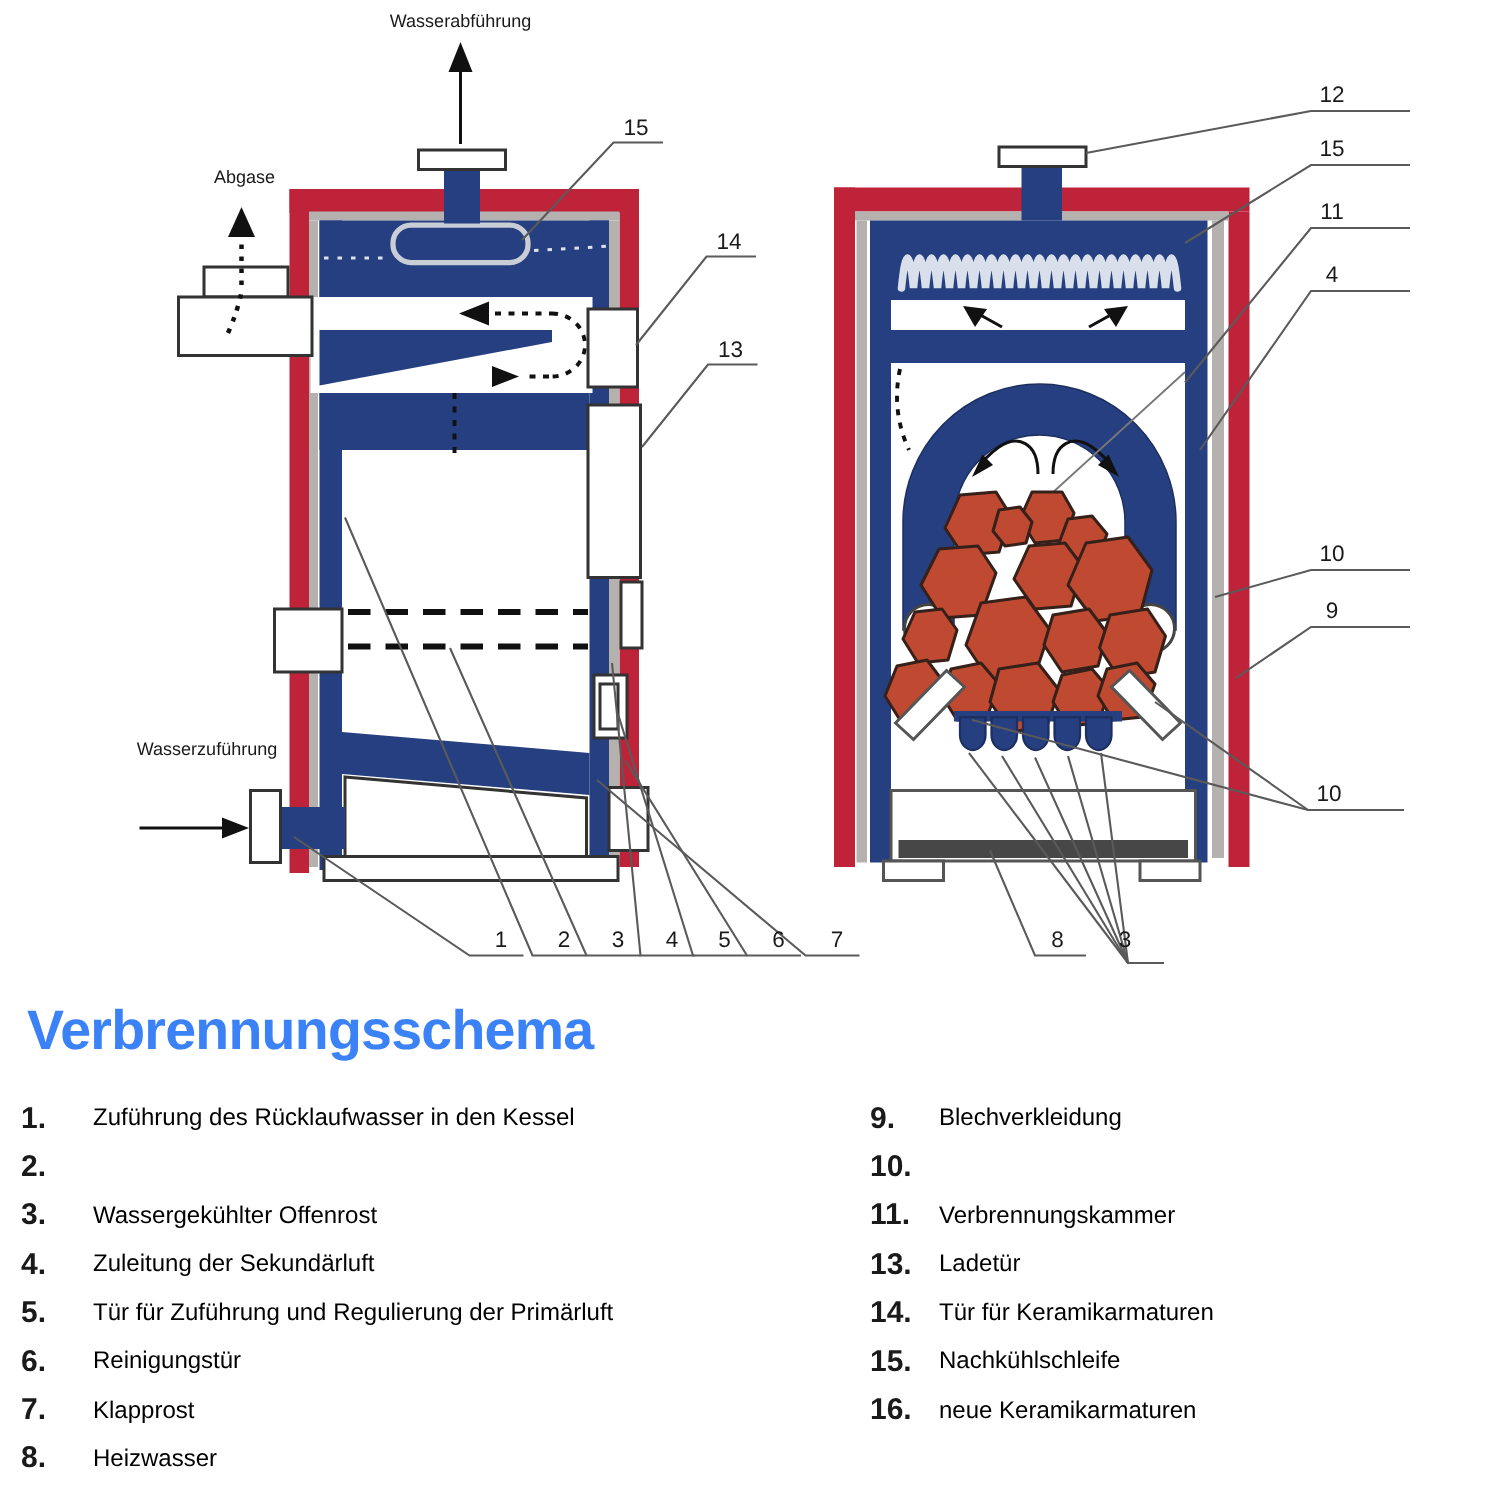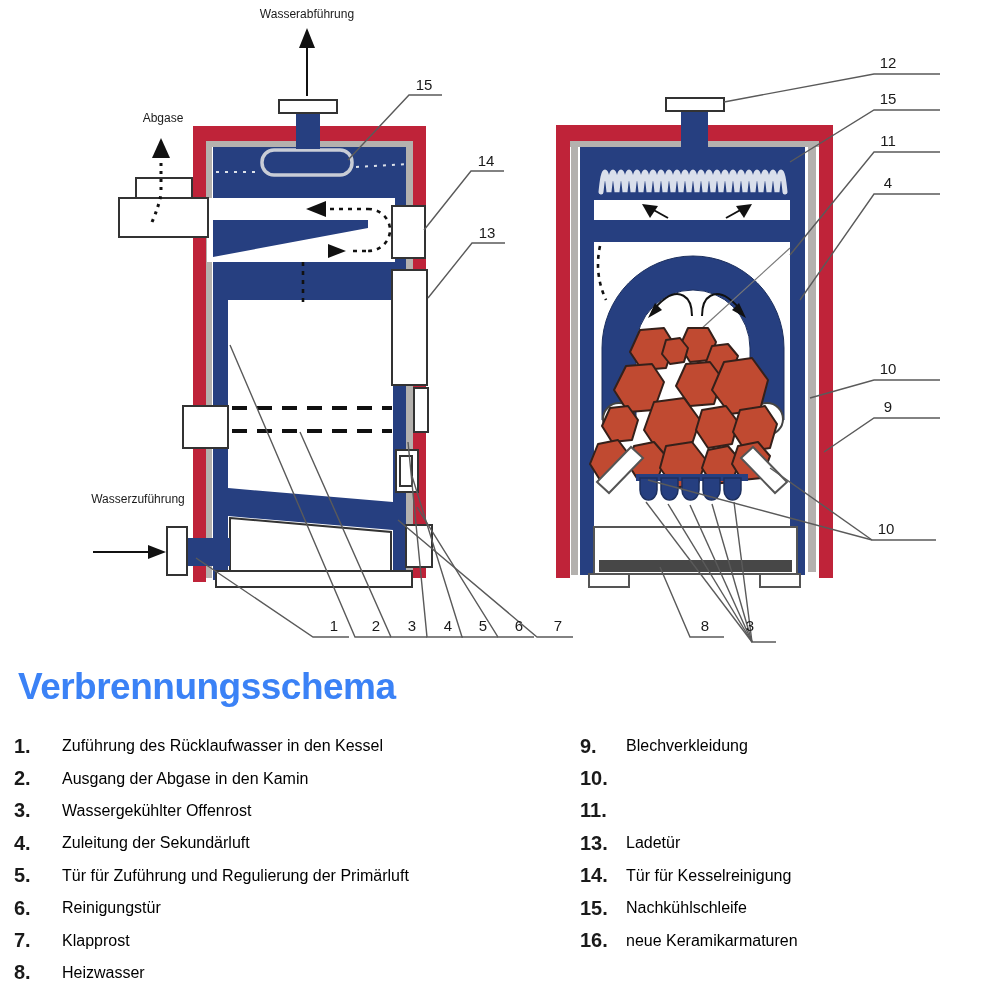--- a/index.html
+++ b/index.html
@@ -240,21 +240,20 @@
 
   <div class="title">Verbrennungsschema</div>
 
   <div class="legend-col" id="leg-left">
     <div class="row">
         <span class="num">1.</span>
         <span class="txt">Zuführung des Rücklaufwasser in den Kessel</span>
       </div>
     <div class="row">
         <span class="num">2.</span>
-        <span class="txt">Ausgang der Abgase in den Kamin</span>
       </div>
     <div class="row">
         <span class="num">3.</span>
         <span class="txt">Wassergekühlter Offenrost</span>
       </div>
     <div class="row">
         <span class="num">4.</span>
         <span class="txt">Zuleitung der Sekundärluft</span>
       </div>
     <div class="row">
@@ -278,28 +277,29 @@
   <div class="legend-col" id="leg-right">
     <div class="row">
         <span class="num">9.</span>
         <span class="txt">Blechverkleidung</span>
       </div>
     <div class="row">
         <span class="num">10.</span>
       </div>
     <div class="row">
         <span class="num">11.</span>
+        <span class="txt">Verbrennungskammer</span>
       </div>
     <div class="row">
         <span class="num">13.</span>
         <span class="txt">Ladetür</span>
       </div>
     <div class="row">
         <span class="num">14.</span>
-        <span class="txt">Tür für Kesselreinigung</span>
+        <span class="txt">Tür für Keramikarmaturen</span>
       </div>
     <div class="row">
         <span class="num">15.</span>
         <span class="txt">Nachkühlschleife</span>
       </div>
     <div class="row">
         <span class="num">16.</span>
         <span class="txt">neue Keramikarmaturen</span>
       </div>
   </div>

